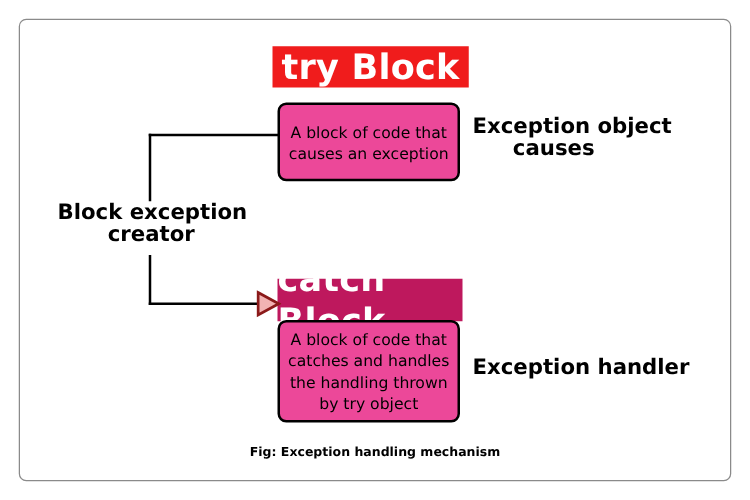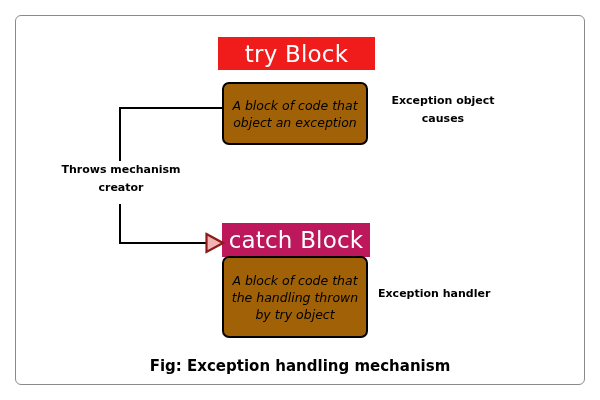--- a/index.html
+++ b/index.html
@@ -32,22 +32,22 @@
   }
 
   
   .block-header {
     position: absolute;
     box-sizing: border-box;
     display: flex;
     align-items: center;
     justify-content: center;
     color: #ffffff;
-    font-weight: normal;
-    font-size: 23px;
+    font-weight: bold;
+    font-size: 28px;
     letter-spacing: 0.2px;
   }
   #try-header {
     left: 218px;
     top: 37px;
     width: 157px;
     height: 33px;
     background: #f01c1c;
   }
   #catch-header {
@@ -57,31 +57,30 @@
     height: 34px;
     background: #be185d;
   }
 
   
   .block-body {
     position: absolute;
     box-sizing: border-box;
     border: 2px solid #000000;
     border-radius: 7px;
-    background: #a16207;
+    background: #ec4899;
     display: flex;
     flex-direction: column;
     align-items: center;
     justify-content: center;
     text-align: center;
     color: #000000;
     font-size: 12.5px;
     line-height: 17px;
     padding: 3px 6px;
-    font-style: italic;
   }
   #try-body {
     left: 222px;
     top: 82px;
     width: 146px;
     height: 63px;
   }
   #catch-body {
     left: 222px;
     top: 256px;
@@ -127,21 +126,21 @@
     height: 0;
   }
   #conn-arrowhead svg { display: block; }
 
   
   .label {
     position: absolute;
     font-weight: bold;
     color: #000000;
     text-align: center;
-    font-size: 11px;
+    font-size: 17px;
     line-height: 18px;
   }
   #throws-label {
     left: 46px;
     top: 161px;
     width: 150px;
   }
   #creator-label {
     left: 378px;
     top: 92px;
@@ -154,67 +153,68 @@
     width: 130px;
     text-align: left;
   }
   #caption {
     position: absolute;
     left: 0;
     top: 357px;
     width: 600px;
     text-align: center;
     font-weight: bold;
-    font-size: 15px;
+    font-size: 10px;
     color: #000000;
   }
   .lbl-line { display: block; white-space: nowrap; }
 </style>
 </head>
 <body>
 
 <div id="canvas">
 
   <div class="outer-frame"></div>
 
   <div class="block-header" id="try-header">try Block</div>
 
   <div class="block-body" id="try-body">
     <span class="body-line">A block of code that</span>
-    <span class="body-line">object an exception</span>
+    <span class="body-line">causes an exception</span>
   </div>
 
   <div class="label" id="creator-label">
     <span class="lbl-line">Exception object</span>
     <span class="lbl-line">causes</span>
   </div>
 
   <div class="block-header" id="catch-header">catch Block</div>
 
   <div class="block-body" id="catch-body">
     <span class="body-line">A block of code that</span>
+    <span class="body-line">catches and handles</span>
     <span class="body-line">the handling thrown</span>
     <span class="body-line">by try object</span>
   </div>
 
   <div class="label" id="handler-label">
     <span class="lbl-line">Exception handler</span>
   </div>
 
   <div class="conn" id="conn-top-h"></div>
   <div class="conn" id="conn-v-upper"></div>
   <div class="conn" id="conn-v-lower"></div>
   <div class="conn" id="conn-bottom-h"></div>
 
   <div id="conn-arrowhead">
     <svg width="20" height="22" viewBox="0 0 20 22">
       <polygon points="1.5,2 18,11 1.5,20" fill="#f2b3b3" stroke="#8b1a1a" stroke-width="2.2" stroke-linejoin="miter"></polygon>
     </svg>
   </div>
 
   <div class="label" id="throws-label">
-    <span class="lbl-line">Throws mechanism</span>
+    <span class="lbl-line">Block exception</span>
     <span class="lbl-line">creator</span>
   </div>
 
   <div id="caption">Fig: Exception handling mechanism</div>
 
 </div>
 
 </body></html>

